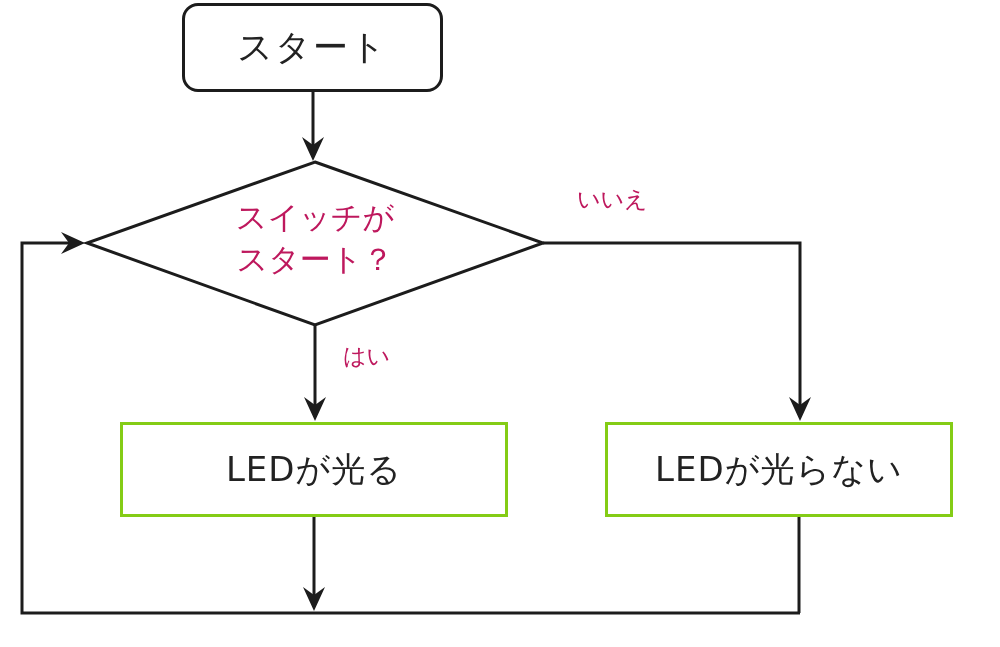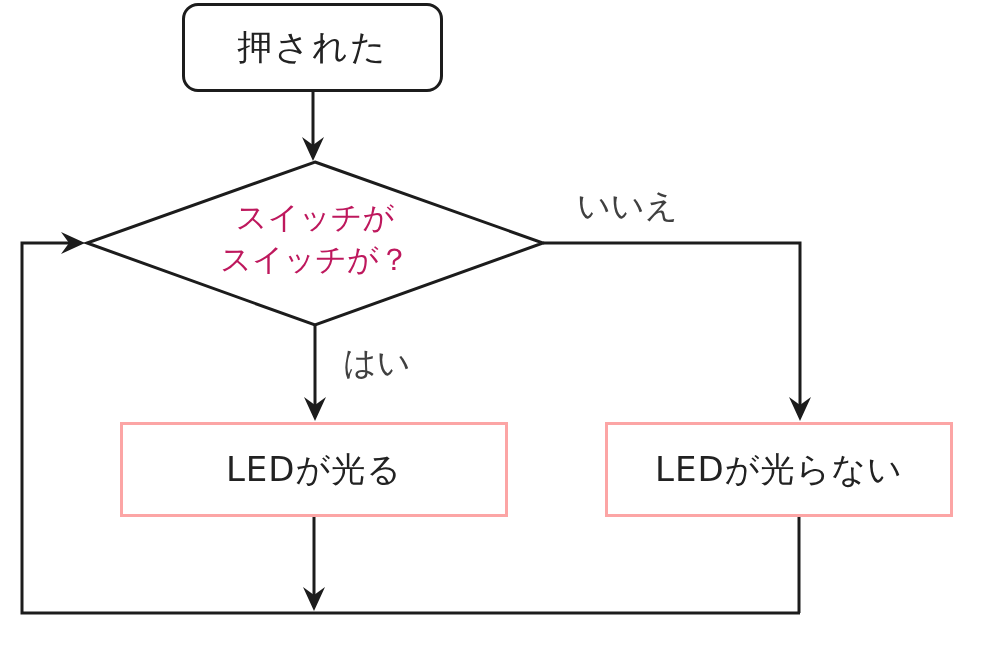--- a/index.html
+++ b/index.html
@@ -39,21 +39,21 @@
     left: 182px;
     top: 3px;
     width: 261px;
     height: 89px;
     border: 3px solid #1c1c1c;
     border-radius: 16px;
     font-size: 35px;
     letter-spacing: 2px;
   }
   .process-node {
-    border: 3px solid #fca5a5;
+    border: 3px solid #84cc16;
     font-size: 34px;
     letter-spacing: 1px;
   }
   .process-led-on {
     left: 120px;
     top: 422px;
     width: 388px;
     height: 95px;
   }
   .process-led-off {
@@ -67,22 +67,22 @@
     left: 165px;
     top: 196px;
     width: 300px;
     text-align: center;
     font-size: 31px;
     line-height: 42px;
     color: #be185d;
   }
   .edge-label {
     position: absolute;
-    font-size: 33px;
-    color: #404040;
+    font-size: 23px;
+    color: #be185d;
     white-space: nowrap;
   }
   .edge-label-no {
     left: 577px;
     top: 184px;
   }
   .edge-label-yes {
     left: 343px;
     top: 341px;
     font-family: Liberation Mono, monospace;
@@ -121,26 +121,26 @@
     <line x1="314" y1="517" x2="314" y2="607"></line>
     <polygon class="arrowhead" points="314,611 303,587 314,595 325,587"></polygon>
 
     <line x1="799" y1="517" x2="799" y2="613"></line>
 
     <polyline points="800,613 22,613 22,243 81,243"></polyline>
     <polygon class="arrowhead" points="85,243 61,232 69,243 61,254"></polygon>
   </svg>
 
   <div class="node start-node">
-    <span>押された</span>
+    <span>スタート</span>
   </div>
 
   <div class="decision-text">
     <div>スイッチが</div>
-    <div>スイッチが？</div>
+    <div>スタート？</div>
   </div>
 
   <div class="edge-label edge-label-no">いいえ</div>
   <div class="edge-label edge-label-yes">はい</div>
 
   <div class="node process-node process-led-on">
     <span>LEDが光る</span>
   </div>
 
   <div class="node process-node process-led-off">

